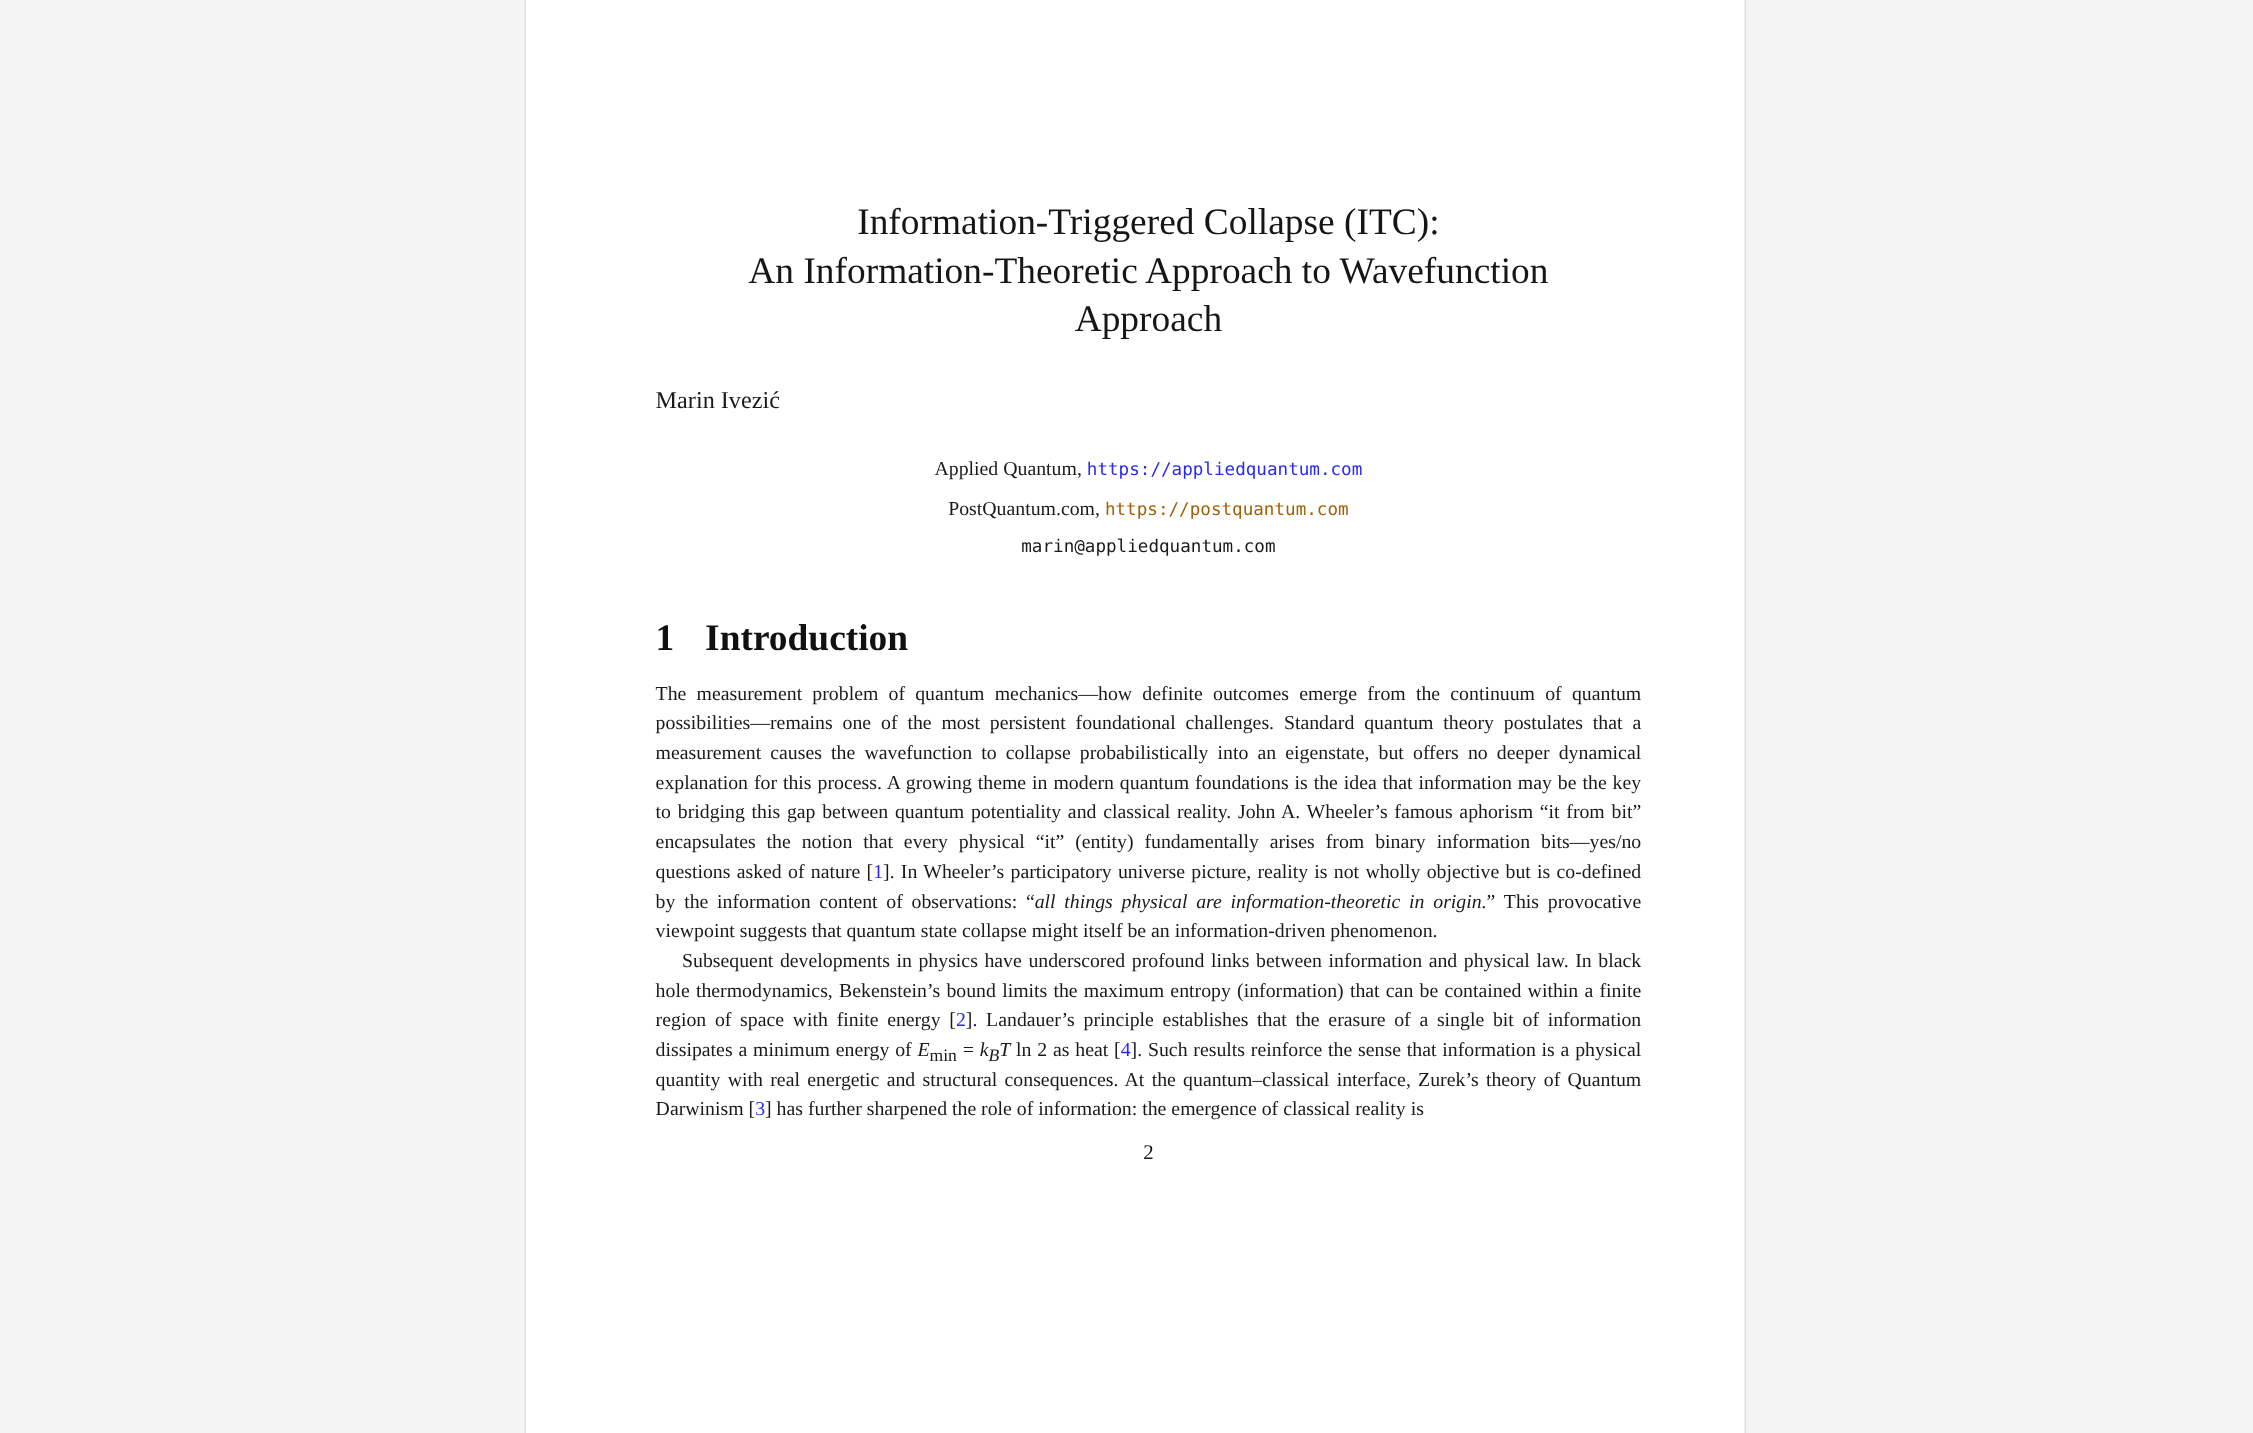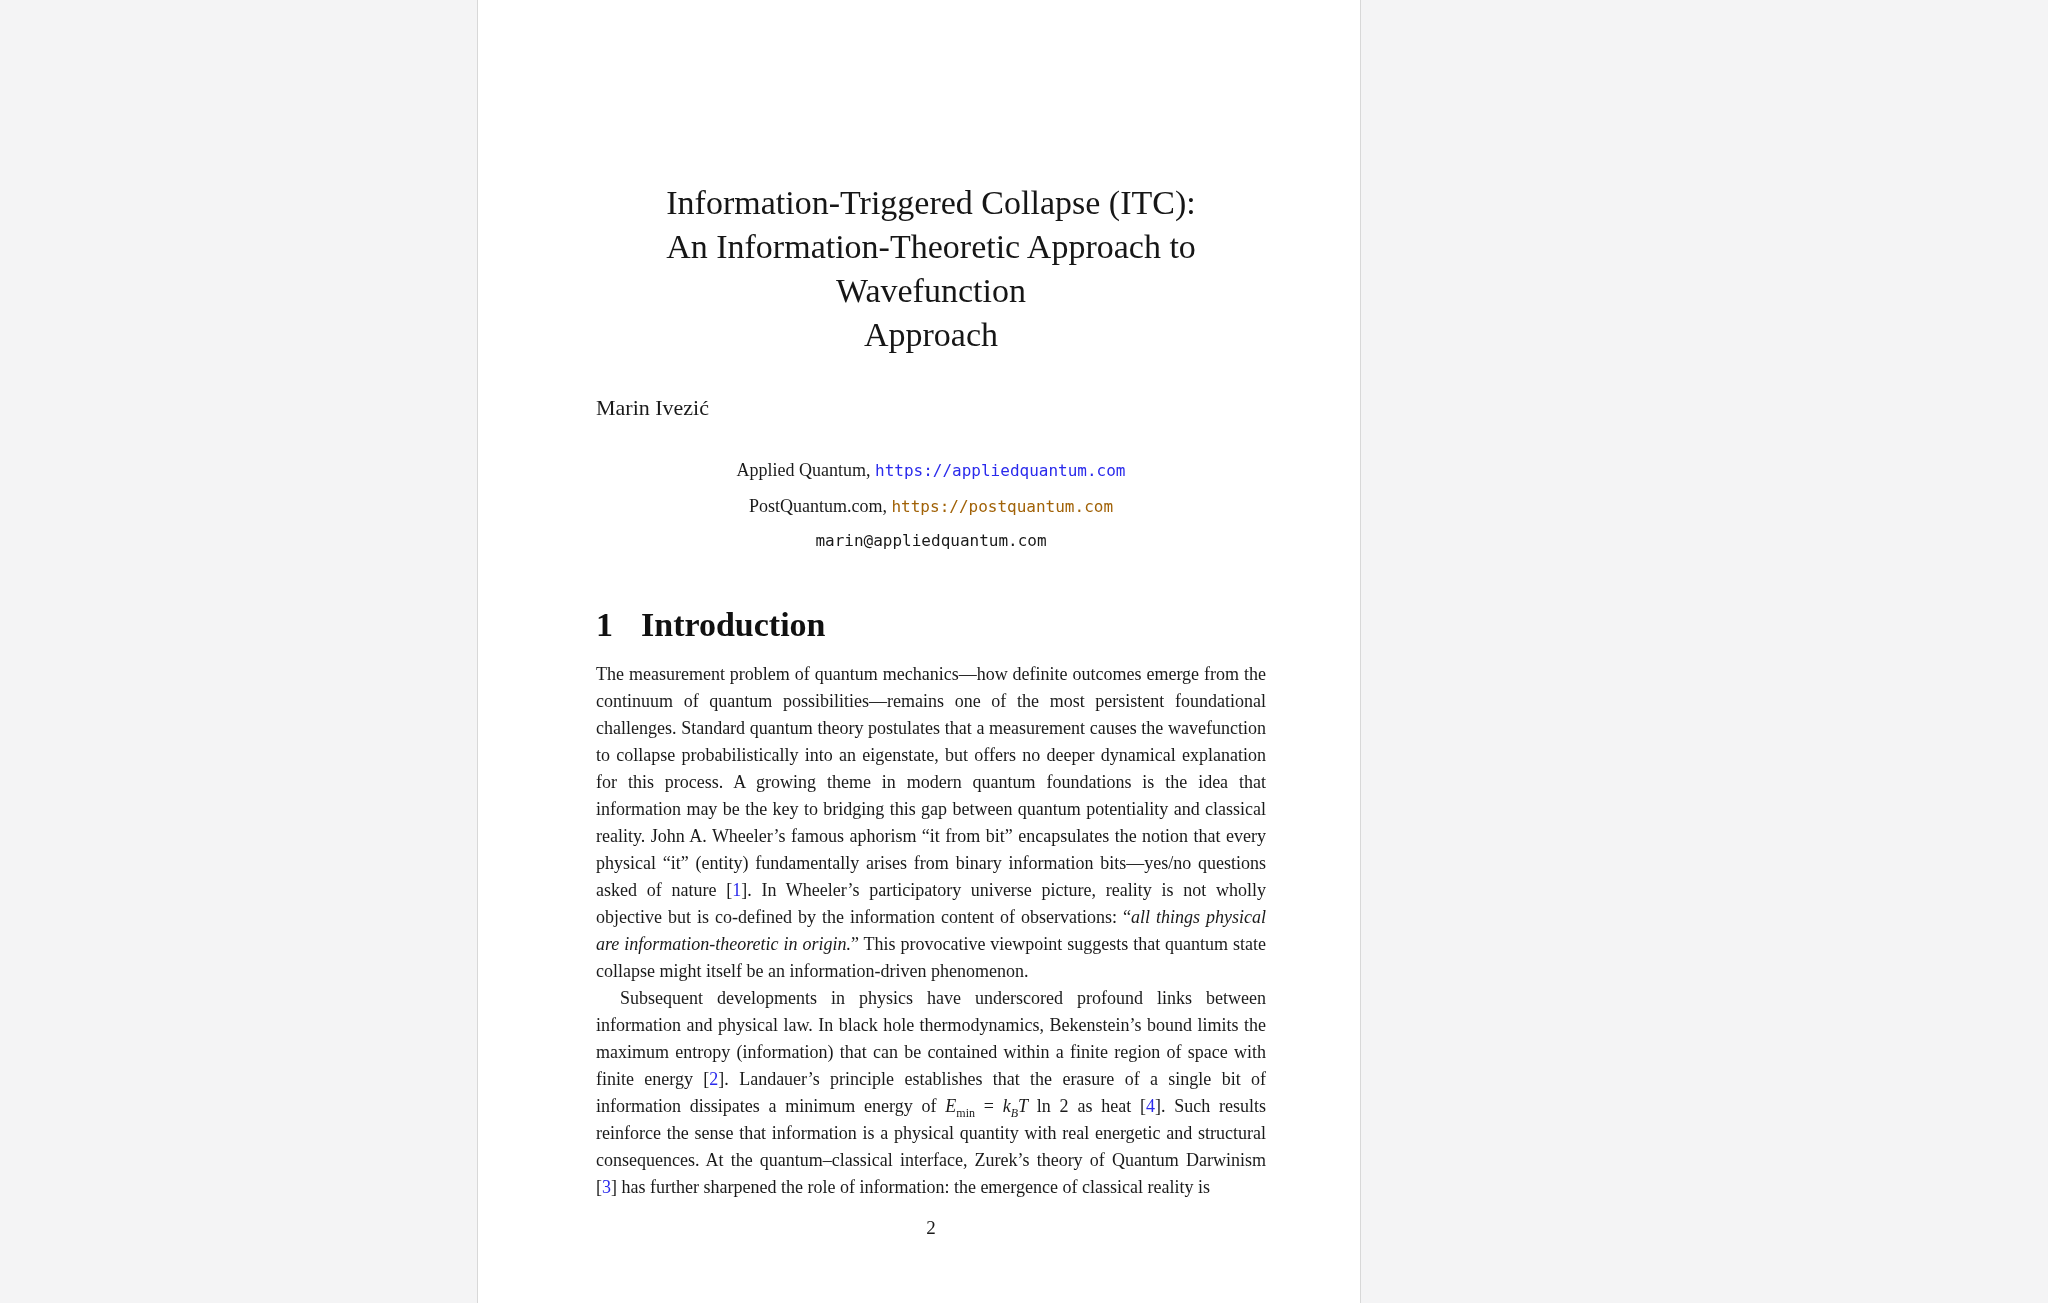--- a/index.html
+++ b/index.html
@@ -7,21 +7,21 @@
     width: 2048px; height: 1303px;
     background: #f4f4f5;
     overflow: hidden;
     position: relative;
     font-family: "Liberation Serif", "DejaVu Serif", serif;
     color: #1a1a1a;
   }
   .paper {
     position: absolute;
     left: 477px; top: 0;
-    width: 884px; height: 1303px;
+    width: 1110px; height: 1303px;
     background: #ffffff;
     border-left: 1px solid #d8d8d8;
     border-right: 1px solid #d8d8d8;
     box-sizing: border-box;
   }
   .content {
     padding: 181px 94px 0 118px;
   }
   .title {
     margin: 0;
@@ -72,21 +72,21 @@
   #paragraphs { margin-top: 21px; }
   .para {
     margin: 0;
     font-size: 18px;
     line-height: 27px;
     text-align: justify;
   }
   .para.indent { text-indent: 24px; }
   .it { font-style: italic; }
   sub {
-    font-size: 12px;
+    font-size: 16px;
     line-height: 0;
   }
   .pagenum {
     margin-top: 16px;
     text-align: center;
     font-size: 19px;
   }
 </style>
 </head>
 <body style="background: rgb(244, 244, 245);">

